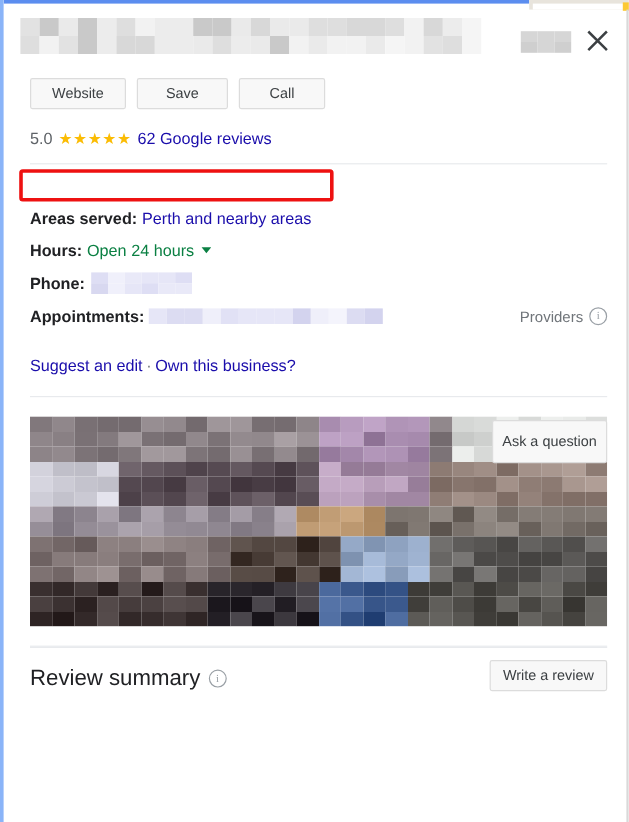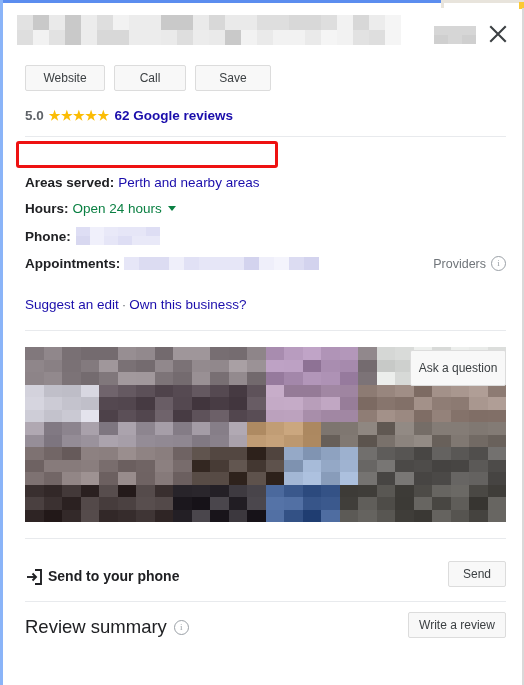--- a/index.html
+++ b/index.html
@@ -112,21 +112,20 @@
 
   
   .rating-row {
     padding: 17px 0 0 19px;
     font-size: 13.5px;
     color: #5f6368;
     display: flex;
     align-items: flex-start;
     gap: 5px;
     white-space: nowrap;
-    font-weight: bold;
   }
   .rating-score { color: #5f6368; }
   .stars { color: #fbbc04; letter-spacing: 0.5px; font-size: 13px; }
   .reviews-link { color: #1a0dab; cursor: pointer; }
 
   
   .divider {
     border-top: 1px solid #e8eaed;
     margin: 13px 19px 0 19px;
     height: 0;
@@ -306,22 +305,22 @@
       <div id="subtitle-redaction" class="mosaic" style="width: 42px;"><i style="width:14px;height:9px;background:#d6d6d6"></i><i style="width:14px;height:9px;background:#d6d6d6"></i><i style="width:14px;height:9px;background:#d6d6d6"></i><br><i style="width:14px;height:9px;background:#cfcfcf"></i><i style="width:14px;height:9px;background:#d6d6d6"></i><i style="width:14px;height:9px;background:#cfcfcf"></i><br></div>
       <div id="close-button">
         <svg width="28" height="28" viewBox="0 0 28 28">
           <path d="M7 7 L21 21 M21 7 L7 21" stroke="#3c4043" stroke-width="2.1" stroke-linecap="square" fill="none"></path>
         </svg>
       </div>
     </div>
 
     <div class="btn-row">
       <button class="gbtn" id="website-button">Website</button>
+      <button class="gbtn" id="save-button">Save</button>
       <button class="gbtn" id="call-button">Call</button>
-      <button class="gbtn" id="save-button">Save</button>
     </div>
 
     <div class="rating-row">
       <span class="rating-score">5.0</span>
       <span class="stars">★★★★★</span>
       <span class="reviews-link">62 Google reviews</span>
     </div>
 
     <div class="divider"></div>
 
@@ -361,31 +360,20 @@
     <div class="divider" style="margin-top:18px;"></div>
 
     <div class="qa-block">
       <button class="gbtn" id="ask-question-button">Ask a question</button>
     </div>
 
     <div id="photo-strip"><i style="width:18.5px;height:12.5px;background:rgb(129,120,124)"></i><i style="width:18.5px;height:12.5px;background:rgb(144,135,139)"></i><i style="width:18.5px;height:12.5px;background:rgb(121,112,116)"></i><i style="width:18.5px;height:12.5px;background:rgb(116,107,111)"></i><i style="width:18.5px;height:12.5px;background:rgb(116,107,111)"></i><i style="width:18.5px;height:12.5px;background:rgb(151,142,146)"></i><i style="width:18.5px;height:12.5px;background:rgb(146,137,141)"></i><i style="width:18.5px;height:12.5px;background:rgb(115,106,110)"></i><i style="width:18.5px;height:12.5px;background:rgb(159,150,154)"></i><i style="width:18.5px;height:12.5px;background:rgb(159,150,154)"></i><i style="width:18.5px;height:12.5px;background:rgb(119,110,114)"></i><i style="width:18.5px;height:12.5px;background:rgb(117,108,112)"></i><i style="width:18.5px;height:12.5px;background:rgb(142,133,137)"></i><i style="width:18.5px;height:12.5px;background:rgb(168,140,175)"></i><i style="width:18.5px;height:12.5px;background:rgb(184,156,191)"></i><i style="width:18.5px;height:12.5px;background:rgb(192,164,199)"></i><i style="width:18.5px;height:12.5px;background:rgb(176,148,183)"></i><i style="width:18.5px;height:12.5px;background:rgb(179,151,186)"></i><i style="width:18.5px;height:12.5px;background:rgb(145,136,140)"></i><i style="width:18.5px;height:12.5px;background:rgb(213,215,213)"></i><i style="width:18.5px;height:12.5px;background:rgb(217,219,217)"></i><i style="width:18.5px;height:12.5px;background:rgb(237,239,237)"></i><i style="width:18.5px;height:12.5px;background:rgb(216,218,216)"></i><i style="width:18.5px;height:12.5px;background:rgb(237,239,237)"></i><i style="width:18.5px;height:12.5px;background:rgb(233,235,233)"></i><i style="width:18.5px;height:12.5px;background:rgb(220,222,220)"></i><i style="width:18.5px;height:12.5px;background:rgb(143,134,138)"></i><i style="width:18.5px;height:12.5px;background:rgb(137,128,132)"></i><i style="width:18.5px;height:12.5px;background:rgb(122,113,117)"></i><i style="width:18.5px;height:12.5px;background:rgb(131,122,126)"></i><i style="width:18.5px;height:12.5px;background:rgb(160,151,155)"></i><i style="width:18.5px;height:12.5px;background:rgb(122,113,117)"></i><i style="width:18.5px;height:12.5px;background:rgb(116,107,111)"></i><i style="width:18.5px;height:12.5px;background:rgb(145,136,140)"></i><i style="width:18.5px;height:12.5px;background:rgb(123,114,118)"></i><i style="width:18.5px;height:12.5px;background:rgb(147,138,142)"></i><i style="width:18.5px;height:12.5px;background:rgb(145,136,140)"></i><i style="width:18.5px;height:12.5px;background:rgb(169,160,164)"></i><i style="width:18.5px;height:12.5px;background:rgb(155,146,150)"></i><i style="width:18.5px;height:12.5px;background:rgb(190,162,197)"></i><i style="width:18.5px;height:12.5px;background:rgb(189,161,196)"></i><i style="width:18.5px;height:12.5px;background:rgb(142,114,149)"></i><i style="width:18.5px;height:12.5px;background:rgb(169,141,176)"></i><i style="width:18.5px;height:12.5px;background:rgb(166,138,173)"></i><i style="width:18.5px;height:12.5px;background:rgb(116,107,111)"></i><i style="width:18.5px;height:12.5px;background:rgb(199,201,199)"></i><i style="width:18.5px;height:12.5px;background:rgb(206,208,206)"></i><i style="width:18.5px;height:12.5px;background:rgb(247,249,247)"></i><i style="width:18.5px;height:12.5px;background:rgb(216,218,216)"></i><i style="width:18.5px;height:12.5px;background:rgb(235,237,235)"></i><i style="width:18.5px;height:12.5px;background:rgb(230,232,230)"></i><i style="width:18.5px;height:12.5px;background:rgb(217,219,217)"></i><i style="width:18.5px;height:12.5px;background:rgb(141,132,136)"></i><i style="width:18.5px;height:12.5px;background:rgb(146,137,141)"></i><i style="width:18.5px;height:12.5px;background:rgb(124,115,119)"></i><i style="width:18.5px;height:12.5px;background:rgb(116,107,111)"></i><i style="width:18.5px;height:12.5px;background:rgb(128,119,123)"></i><i style="width:18.5px;height:12.5px;background:rgb(162,153,157)"></i><i style="width:18.5px;height:12.5px;background:rgb(161,152,156)"></i><i style="width:18.5px;height:12.5px;background:rgb(125,116,120)"></i><i style="width:18.5px;height:12.5px;background:rgb(116,107,111)"></i><i style="width:18.5px;height:12.5px;background:rgb(153,144,148)"></i><i style="width:18.5px;height:12.5px;background:rgb(120,111,115)"></i><i style="width:18.5px;height:12.5px;background:rgb(147,138,142)"></i><i style="width:18.5px;height:12.5px;background:rgb(114,105,109)"></i><i style="width:18.5px;height:12.5px;background:rgb(150,122,157)"></i><i style="width:18.5px;height:12.5px;background:rgb(163,135,170)"></i><i style="width:18.5px;height:12.5px;background:rgb(178,150,185)"></i><i style="width:18.5px;height:12.5px;background:rgb(174,146,181)"></i><i style="width:18.5px;height:12.5px;background:rgb(150,122,157)"></i><i style="width:18.5px;height:12.5px;background:rgb(124,115,119)"></i><i style="width:18.5px;height:12.5px;background:rgb(236,238,236)"></i><i style="width:18.5px;height:12.5px;background:rgb(215,217,215)"></i><i style="width:18.5px;height:12.5px;background:rgb(241,243,241)"></i><i style="width:18.5px;height:12.5px;background:rgb(227,229,227)"></i><i style="width:18.5px;height:12.5px;background:rgb(218,220,218)"></i><i style="width:18.5px;height:12.5px;background:rgb(210,212,210)"></i><i style="width:18.5px;height:12.5px;background:rgb(200,202,200)"></i><i style="width:18.5px;height:12.5px;background:rgb(211,210,220)"></i><i style="width:18.5px;height:12.5px;background:rgb(192,191,201)"></i><i style="width:18.5px;height:12.5px;background:rgb(190,189,199)"></i><i style="width:18.5px;height:12.5px;background:rgb(216,215,225)"></i><i style="width:18.5px;height:12.5px;background:rgb(112,100,108)"></i><i style="width:18.5px;height:12.5px;background:rgb(101,89,97)"></i><i style="width:18.5px;height:12.5px;background:rgb(92,80,88)"></i><i style="width:18.5px;height:12.5px;background:rgb(79,67,75)"></i><i style="width:18.5px;height:12.5px;background:rgb(86,74,82)"></i><i style="width:18.5px;height:12.5px;background:rgb(100,88,96)"></i><i style="width:18.5px;height:12.5px;background:rgb(85,73,81)"></i><i style="width:18.5px;height:12.5px;background:rgb(70,58,66)"></i><i style="width:18.5px;height:12.5px;background:rgb(94,82,90)"></i><i style="width:18.5px;height:12.5px;background:rgb(199,173,201)"></i><i style="width:18.5px;height:12.5px;background:rgb(149,123,151)"></i><i style="width:18.5px;height:12.5px;background:rgb(149,123,151)"></i><i style="width:18.5px;height:12.5px;background:rgb(161,135,163)"></i><i style="width:18.5px;height:12.5px;background:rgb(159,133,161)"></i><i style="width:18.5px;height:12.5px;background:rgb(141,123,115)"></i><i style="width:18.5px;height:12.5px;background:rgb(152,134,126)"></i><i style="width:18.5px;height:12.5px;background:rgb(160,142,134)"></i><i style="width:18.5px;height:12.5px;background:rgb(125,107,99)"></i><i style="width:18.5px;height:12.5px;background:rgb(163,145,137)"></i><i style="width:18.5px;height:12.5px;background:rgb(169,151,143)"></i><i style="width:18.5px;height:12.5px;background:rgb(176,158,150)"></i><i style="width:18.5px;height:12.5px;background:rgb(141,123,115)"></i><i style="width:18.5px;height:12.5px;background:rgb(214,213,223)"></i><i style="width:18.5px;height:12.5px;background:rgb(204,203,213)"></i><i style="width:18.5px;height:12.5px;background:rgb(196,195,205)"></i><i style="width:18.5px;height:12.5px;background:rgb(192,191,201)"></i><i style="width:18.5px;height:12.5px;background:rgb(84,72,80)"></i><i style="width:18.5px;height:12.5px;background:rgb(82,70,78)"></i><i style="width:18.5px;height:12.5px;background:rgb(70,58,66)"></i><i style="width:18.5px;height:12.5px;background:rgb(105,93,101)"></i><i style="width:18.5px;height:12.5px;background:rgb(84,72,80)"></i><i style="width:18.5px;height:12.5px;background:rgb(65,53,61)"></i><i style="width:18.5px;height:12.5px;background:rgb(72,60,68)"></i><i style="width:18.5px;height:12.5px;background:rgb(66,54,62)"></i><i style="width:18.5px;height:12.5px;background:rgb(104,92,100)"></i><i style="width:18.5px;height:12.5px;background:rgb(196,170,198)"></i><i style="width:18.5px;height:12.5px;background:rgb(197,171,199)"></i><i style="width:18.5px;height:12.5px;background:rgb(184,158,186)"></i><i style="width:18.5px;height:12.5px;background:rgb(193,167,195)"></i><i style="width:18.5px;height:12.5px;background:rgb(151,125,153)"></i><i style="width:18.5px;height:12.5px;background:rgb(124,106,98)"></i><i style="width:18.5px;height:12.5px;background:rgb(135,117,109)"></i><i style="width:18.5px;height:12.5px;background:rgb(130,112,104)"></i><i style="width:18.5px;height:12.5px;background:rgb(163,145,137)"></i><i style="width:18.5px;height:12.5px;background:rgb(143,125,117)"></i><i style="width:18.5px;height:12.5px;background:rgb(140,122,114)"></i><i style="width:18.5px;height:12.5px;background:rgb(169,151,143)"></i><i style="width:18.5px;height:12.5px;background:rgb(176,158,150)"></i><i style="width:18.5px;height:12.5px;background:rgb(206,205,215)"></i><i style="width:18.5px;height:12.5px;background:rgb(195,194,204)"></i><i style="width:18.5px;height:12.5px;background:rgb(202,201,211)"></i><i style="width:18.5px;height:12.5px;background:rgb(228,227,237)"></i><i style="width:18.5px;height:12.5px;background:rgb(77,65,73)"></i><i style="width:18.5px;height:12.5px;background:rgb(91,79,87)"></i><i style="width:18.5px;height:12.5px;background:rgb(82,70,78)"></i><i style="width:18.5px;height:12.5px;background:rgb(111,99,107)"></i><i style="width:18.5px;height:12.5px;background:rgb(71,59,67)"></i><i style="width:18.5px;height:12.5px;background:rgb(94,82,90)"></i><i style="width:18.5px;height:12.5px;background:rgb(108,96,104)"></i><i style="width:18.5px;height:12.5px;background:rgb(82,70,78)"></i><i style="width:18.5px;height:12.5px;background:rgb(89,77,85)"></i><i style="width:18.5px;height:12.5px;background:rgb(187,161,189)"></i><i style="width:18.5px;height:12.5px;background:rgb(188,162,190)"></i><i style="width:18.5px;height:12.5px;background:rgb(168,142,170)"></i><i style="width:18.5px;height:12.5px;background:rgb(161,135,163)"></i><i style="width:18.5px;height:12.5px;background:rgb(161,135,163)"></i><i style="width:18.5px;height:12.5px;background:rgb(143,125,117)"></i><i style="width:18.5px;height:12.5px;background:rgb(163,145,137)"></i><i style="width:18.5px;height:12.5px;background:rgb(155,137,129)"></i><i style="width:18.5px;height:12.5px;background:rgb(127,109,101)"></i><i style="width:18.5px;height:12.5px;background:rgb(148,130,122)"></i><i style="width:18.5px;height:12.5px;background:rgb(132,114,106)"></i><i style="width:18.5px;height:12.5px;background:rgb(128,110,102)"></i><i style="width:18.5px;height:12.5px;background:rgb(129,111,103)"></i><i style="width:18.5px;height:12.5px;background:rgb(176,168,178)"></i><i style="width:18.5px;height:12.5px;background:rgb(129,121,131)"></i><i style="width:18.5px;height:12.5px;background:rgb(140,132,142)"></i><i style="width:18.5px;height:12.5px;background:rgb(169,161,171)"></i><i style="width:18.5px;height:12.5px;background:rgb(126,118,128)"></i><i style="width:18.5px;height:12.5px;background:rgb(171,163,173)"></i><i style="width:18.5px;height:12.5px;background:rgb(141,133,143)"></i><i style="width:18.5px;height:12.5px;background:rgb(166,158,168)"></i><i style="width:18.5px;height:12.5px;background:rgb(132,124,134)"></i><i style="width:18.5px;height:12.5px;background:rgb(164,156,166)"></i><i style="width:18.5px;height:12.5px;background:rgb(134,126,136)"></i><i style="width:18.5px;height:12.5px;background:rgb(177,169,179)"></i><i style="width:18.5px;height:12.5px;background:rgb(174,138,98)"></i><i style="width:18.5px;height:12.5px;background:rgb(193,157,117)"></i><i style="width:18.5px;height:12.5px;background:rgb(203,167,127)"></i><i style="width:18.5px;height:12.5px;background:rgb(172,136,96)"></i><i style="width:18.5px;height:12.5px;background:rgb(125,117,111)"></i><i style="width:18.5px;height:12.5px;background:rgb(127,119,113)"></i><i style="width:18.5px;height:12.5px;background:rgb(143,135,129)"></i><i style="width:18.5px;height:12.5px;background:rgb(96,88,82)"></i><i style="width:18.5px;height:12.5px;background:rgb(146,138,132)"></i><i style="width:18.5px;height:12.5px;background:rgb(117,109,103)"></i><i style="width:18.5px;height:12.5px;background:rgb(132,124,118)"></i><i style="width:18.5px;height:12.5px;background:rgb(132,124,118)"></i><i style="width:18.5px;height:12.5px;background:rgb(128,120,114)"></i><i style="width:18.5px;height:12.5px;background:rgb(131,123,117)"></i><i style="width:18.5px;height:12.5px;background:rgb(150,142,152)"></i><i style="width:18.5px;height:12.5px;background:rgb(125,117,127)"></i><i style="width:18.5px;height:12.5px;background:rgb(148,140,150)"></i><i style="width:18.5px;height:12.5px;background:rgb(154,146,156)"></i><i style="width:18.5px;height:12.5px;background:rgb(171,163,173)"></i><i style="width:18.5px;height:12.5px;background:rgb(166,158,168)"></i><i style="width:18.5px;height:12.5px;background:rgb(148,140,150)"></i><i style="width:18.5px;height:12.5px;background:rgb(145,137,147)"></i><i style="width:18.5px;height:12.5px;background:rgb(143,135,145)"></i><i style="width:18.5px;height:12.5px;background:rgb(129,121,131)"></i><i style="width:18.5px;height:12.5px;background:rgb(137,129,139)"></i><i style="width:18.5px;height:12.5px;background:rgb(170,162,172)"></i><i style="width:18.5px;height:12.5px;background:rgb(192,156,116)"></i><i style="width:18.5px;height:12.5px;background:rgb(198,162,122)"></i><i style="width:18.5px;height:12.5px;background:rgb(188,152,112)"></i><i style="width:18.5px;height:12.5px;background:rgb(173,137,97)"></i><i style="width:18.5px;height:12.5px;background:rgb(103,95,89)"></i><i style="width:18.5px;height:12.5px;background:rgb(129,121,115)"></i><i style="width:18.5px;height:12.5px;background:rgb(92,84,78)"></i><i style="width:18.5px;height:12.5px;background:rgb(121,113,107)"></i><i style="width:18.5px;height:12.5px;background:rgb(140,132,126)"></i><i style="width:18.5px;height:12.5px;background:rgb(147,139,133)"></i><i style="width:18.5px;height:12.5px;background:rgb(104,96,90)"></i><i style="width:18.5px;height:12.5px;background:rgb(128,120,114)"></i><i style="width:18.5px;height:12.5px;background:rgb(114,106,100)"></i><i style="width:18.5px;height:12.5px;background:rgb(105,97,91)"></i><i style="width:18.5px;height:12.5px;background:rgb(126,114,114)"></i><i style="width:18.5px;height:12.5px;background:rgb(114,102,102)"></i><i style="width:18.5px;height:12.5px;background:rgb(102,90,90)"></i><i style="width:18.5px;height:12.5px;background:rgb(141,129,129)"></i><i style="width:18.5px;height:12.5px;background:rgb(139,127,127)"></i><i style="width:18.5px;height:12.5px;background:rgb(154,142,142)"></i><i style="width:18.5px;height:12.5px;background:rgb(143,131,131)"></i><i style="width:18.5px;height:12.5px;background:rgb(138,126,126)"></i><i style="width:18.5px;height:12.5px;background:rgb(111,99,99)"></i><i style="width:18.5px;height:12.5px;background:rgb(96,84,78)"></i><i style="width:18.5px;height:12.5px;background:rgb(83,71,65)"></i><i style="width:18.5px;height:12.5px;background:rgb(83,71,65)"></i><i style="width:18.5px;height:12.5px;background:rgb(45,33,27)"></i><i style="width:18.5px;height:12.5px;background:rgb(80,68,62)"></i><i style="width:18.5px;height:12.5px;background:rgb(149,169,199)"></i><i style="width:18.5px;height:12.5px;background:rgb(128,148,178)"></i><i style="width:18.5px;height:12.5px;background:rgb(142,162,192)"></i><i style="width:18.5px;height:12.5px;background:rgb(157,177,207)"></i><i style="width:18.5px;height:12.5px;background:rgb(113,111,109)"></i><i style="width:18.5px;height:12.5px;background:rgb(94,92,90)"></i><i style="width:18.5px;height:12.5px;background:rgb(87,85,83)"></i><i style="width:18.5px;height:12.5px;background:rgb(72,70,68)"></i><i style="width:18.5px;height:12.5px;background:rgb(100,98,96)"></i><i style="width:18.5px;height:12.5px;background:rgb(89,87,85)"></i><i style="width:18.5px;height:12.5px;background:rgb(80,78,76)"></i><i style="width:18.5px;height:12.5px;background:rgb(115,113,111)"></i><i style="width:18.5px;height:12.5px;background:rgb(110,98,98)"></i><i style="width:18.5px;height:12.5px;background:rgb(135,123,123)"></i><i style="width:18.5px;height:12.5px;background:rgb(135,123,123)"></i><i style="width:18.5px;height:12.5px;background:rgb(138,126,126)"></i><i style="width:18.5px;height:12.5px;background:rgb(121,109,109)"></i><i style="width:18.5px;height:12.5px;background:rgb(107,95,95)"></i><i style="width:18.5px;height:12.5px;background:rgb(112,100,100)"></i><i style="width:18.5px;height:12.5px;background:rgb(140,128,128)"></i><i style="width:18.5px;height:12.5px;background:rgb(120,108,108)"></i><i style="width:18.5px;height:12.5px;background:rgb(51,39,33)"></i><i style="width:18.5px;height:12.5px;background:rgb(71,59,53)"></i><i style="width:18.5px;height:12.5px;background:rgb(98,86,80)"></i><i style="width:18.5px;height:12.5px;background:rgb(67,55,49)"></i><i style="width:18.5px;height:12.5px;background:rgb(94,82,76)"></i><i style="width:18.5px;height:12.5px;background:rgb(126,146,176)"></i><i style="width:18.5px;height:12.5px;background:rgb(167,187,217)"></i><i style="width:18.5px;height:12.5px;background:rgb(148,168,198)"></i><i style="width:18.5px;height:12.5px;background:rgb(159,179,209)"></i><i style="width:18.5px;height:12.5px;background:rgb(104,102,100)"></i><i style="width:18.5px;height:12.5px;background:rgb(120,118,116)"></i><i style="width:18.5px;height:12.5px;background:rgb(75,73,71)"></i><i style="width:18.5px;height:12.5px;background:rgb(78,76,74)"></i><i style="width:18.5px;height:12.5px;background:rgb(69,67,65)"></i><i style="width:18.5px;height:12.5px;background:rgb(71,69,67)"></i><i style="width:18.5px;height:12.5px;background:rgb(91,89,87)"></i><i style="width:18.5px;height:12.5px;background:rgb(77,75,73)"></i><i style="width:18.5px;height:12.5px;background:rgb(126,114,114)"></i><i style="width:18.5px;height:12.5px;background:rgb(114,102,102)"></i><i style="width:18.5px;height:12.5px;background:rgb(146,134,134)"></i><i style="width:18.5px;height:12.5px;background:rgb(158,146,146)"></i><i style="width:18.5px;height:12.5px;background:rgb(108,96,96)"></i><i style="width:18.5px;height:12.5px;background:rgb(152,140,140)"></i><i style="width:18.5px;height:12.5px;background:rgb(111,99,99)"></i><i style="width:18.5px;height:12.5px;background:rgb(134,122,122)"></i><i style="width:18.5px;height:12.5px;background:rgb(107,95,95)"></i><i style="width:18.5px;height:12.5px;background:rgb(88,76,70)"></i><i style="width:18.5px;height:12.5px;background:rgb(87,75,69)"></i><i style="width:18.5px;height:12.5px;background:rgb(46,34,28)"></i><i style="width:18.5px;height:12.5px;background:rgb(94,82,76)"></i><i style="width:18.5px;height:12.5px;background:rgb(45,33,27)"></i><i style="width:18.5px;height:12.5px;background:rgb(163,183,213)"></i><i style="width:18.5px;height:12.5px;background:rgb(173,193,223)"></i><i style="width:18.5px;height:12.5px;background:rgb(136,156,186)"></i><i style="width:18.5px;height:12.5px;background:rgb(172,192,222)"></i><i style="width:18.5px;height:12.5px;background:rgb(117,115,113)"></i><i style="width:18.5px;height:12.5px;background:rgb(71,69,67)"></i><i style="width:18.5px;height:12.5px;background:rgb(121,119,117)"></i><i style="width:18.5px;height:12.5px;background:rgb(71,69,67)"></i><i style="width:18.5px;height:12.5px;background:rgb(75,73,71)"></i><i style="width:18.5px;height:12.5px;background:rgb(103,101,99)"></i><i style="width:18.5px;height:12.5px;background:rgb(100,98,96)"></i><i style="width:18.5px;height:12.5px;background:rgb(70,68,66)"></i><i style="width:18.5px;height:12.5px;background:rgb(57,47,47)"></i><i style="width:18.5px;height:12.5px;background:rgb(50,40,40)"></i><i style="width:18.5px;height:12.5px;background:rgb(67,57,57)"></i><i style="width:18.5px;height:12.5px;background:rgb(42,32,32)"></i><i style="width:18.5px;height:12.5px;background:rgb(87,77,77)"></i><i style="width:18.5px;height:12.5px;background:rgb(36,26,26)"></i><i style="width:18.5px;height:12.5px;background:rgb(85,75,75)"></i><i style="width:18.5px;height:12.5px;background:rgb(57,47,47)"></i><i style="width:18.5px;height:12.5px;background:rgb(40,36,42)"></i><i style="width:18.5px;height:12.5px;background:rgb(42,38,44)"></i><i style="width:18.5px;height:12.5px;background:rgb(36,32,38)"></i><i style="width:18.5px;height:12.5px;background:rgb(62,58,64)"></i><i style="width:18.5px;height:12.5px;background:rgb(72,68,74)"></i><i style="width:18.5px;height:12.5px;background:rgb(75,105,157)"></i><i style="width:18.5px;height:12.5px;background:rgb(58,88,140)"></i><i style="width:18.5px;height:12.5px;background:rgb(44,74,126)"></i><i style="width:18.5px;height:12.5px;background:rgb(52,82,134)"></i><i style="width:18.5px;height:12.5px;background:rgb(61,59,55)"></i><i style="width:18.5px;height:12.5px;background:rgb(63,61,57)"></i><i style="width:18.5px;height:12.5px;background:rgb(89,87,83)"></i><i style="width:18.5px;height:12.5px;background:rgb(61,59,55)"></i><i style="width:18.5px;height:12.5px;background:rgb(77,75,71)"></i><i style="width:18.5px;height:12.5px;background:rgb(103,101,97)"></i><i style="width:18.5px;height:12.5px;background:rgb(107,105,101)"></i><i style="width:18.5px;height:12.5px;background:rgb(74,72,68)"></i><i style="width:18.5px;height:12.5px;background:rgb(63,61,57)"></i><i style="width:18.5px;height:12.5px;background:rgb(74,64,64)"></i><i style="width:18.5px;height:12.5px;background:rgb(59,49,49)"></i><i style="width:18.5px;height:12.5px;background:rgb(43,33,33)"></i><i style="width:18.5px;height:12.5px;background:rgb(83,73,73)"></i><i style="width:18.5px;height:12.5px;background:rgb(70,60,60)"></i><i style="width:18.5px;height:12.5px;background:rgb(75,65,65)"></i><i style="width:18.5px;height:12.5px;background:rgb(88,78,78)"></i><i style="width:18.5px;height:12.5px;background:rgb(83,73,73)"></i><i style="width:18.5px;height:12.5px;background:rgb(27,23,29)"></i><i style="width:18.5px;height:12.5px;background:rgb(22,18,24)"></i><i style="width:18.5px;height:12.5px;background:rgb(74,70,76)"></i><i style="width:18.5px;height:12.5px;background:rgb(33,29,35)"></i><i style="width:18.5px;height:12.5px;background:rgb(75,71,77)"></i><i style="width:18.5px;height:12.5px;background:rgb(85,115,167)"></i><i style="width:18.5px;height:12.5px;background:rgb(82,112,164)"></i><i style="width:18.5px;height:12.5px;background:rgb(55,85,137)"></i><i style="width:18.5px;height:12.5px;background:rgb(59,89,141)"></i><i style="width:18.5px;height:12.5px;background:rgb(64,62,58)"></i><i style="width:18.5px;height:12.5px;background:rgb(96,94,90)"></i><i style="width:18.5px;height:12.5px;background:rgb(78,76,72)"></i><i style="width:18.5px;height:12.5px;background:rgb(60,58,54)"></i><i style="width:18.5px;height:12.5px;background:rgb(103,101,97)"></i><i style="width:18.5px;height:12.5px;background:rgb(72,70,66)"></i><i style="width:18.5px;height:12.5px;background:rgb(95,93,89)"></i><i style="width:18.5px;height:12.5px;background:rgb(55,53,49)"></i><i style="width:18.5px;height:12.5px;background:rgb(103,101,97)"></i><i style="width:18.5px;height:12.5px;background:rgb(46,36,36)"></i><i style="width:18.5px;height:12.5px;background:rgb(34,24,24)"></i><i style="width:18.5px;height:12.5px;background:rgb(51,41,41)"></i><i style="width:18.5px;height:12.5px;background:rgb(85,75,75)"></i><i style="width:18.5px;height:12.5px;background:rgb(50,40,40)"></i><i style="width:18.5px;height:12.5px;background:rgb(54,44,44)"></i><i style="width:18.5px;height:12.5px;background:rgb(63,53,53)"></i><i style="width:18.5px;height:12.5px;background:rgb(47,37,37)"></i><i style="width:18.5px;height:12.5px;background:rgb(35,31,37)"></i><i style="width:18.5px;height:12.5px;background:rgb(74,70,76)"></i><i style="width:18.5px;height:12.5px;background:rgb(24,20,26)"></i><i style="width:18.5px;height:12.5px;background:rgb(60,56,62)"></i><i style="width:18.5px;height:12.5px;background:rgb(22,18,24)"></i><i style="width:18.5px;height:12.5px;background:rgb(82,112,164)"></i><i style="width:18.5px;height:12.5px;background:rgb(51,81,133)"></i><i style="width:18.5px;height:12.5px;background:rgb(31,61,113)"></i><i style="width:18.5px;height:12.5px;background:rgb(79,109,161)"></i><i style="width:18.5px;height:12.5px;background:rgb(92,90,86)"></i><i style="width:18.5px;height:12.5px;background:rgb(101,99,95)"></i><i style="width:18.5px;height:12.5px;background:rgb(88,86,82)"></i><i style="width:18.5px;height:12.5px;background:rgb(63,61,57)"></i><i style="width:18.5px;height:12.5px;background:rgb(58,56,52)"></i><i style="width:18.5px;height:12.5px;background:rgb(101,99,95)"></i><i style="width:18.5px;height:12.5px;background:rgb(86,84,80)"></i><i style="width:18.5px;height:12.5px;background:rgb(69,67,63)"></i><i style="width:18.5px;height:12.5px;background:rgb(104,102,98)"></i></div>
 
     <div class="divider" style="margin-top:16px;"></div>
 
-    <div class="send-block">
-      <div id="send-phone-icon">
-        <svg width="18" height="18" viewBox="0 0 18 18">
-          <path d="M10 2 H16 V16 H10" stroke="#202124" stroke-width="1.9" fill="none"></path>
-          <path d="M2 9 H11" stroke="#202124" stroke-width="1.9" fill="none"></path>
-          <path d="M7.5 5.5 L11 9 L7.5 12.5" stroke="#202124" stroke-width="1.9" fill="none" stroke-linejoin="miter"></path>
-        </svg>
-      </div>
-      <div class="send-label">Send to your phone</div>
-      <button class="gbtn" id="send-button">Send</button>
-    </div>
 
     <div class="divider" style="margin-top:0px;"></div>
 
     <div class="review-block">
       <div class="review-title">
         <span>Review summary</span>
         <span class="info-circle">i</span>
       </div>
       <button class="gbtn" id="write-review-button">Write a review</button>
     </div>

